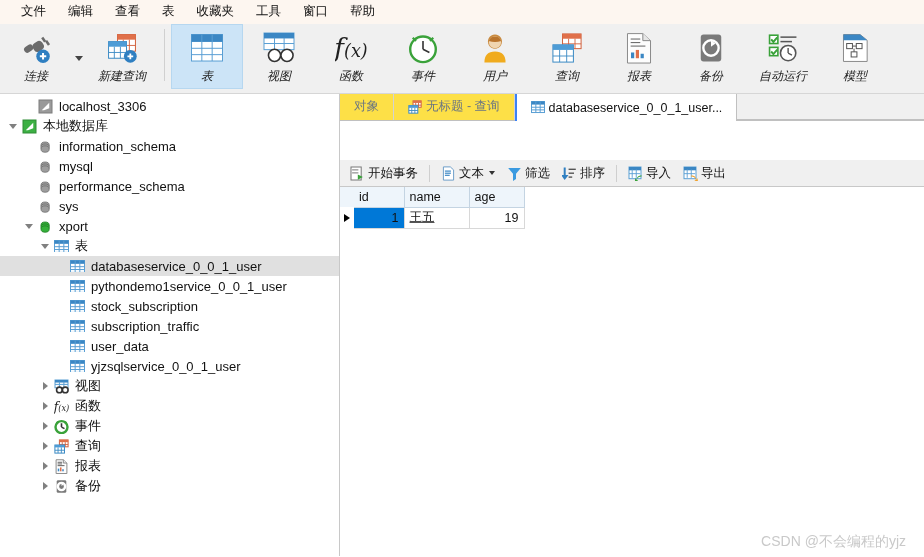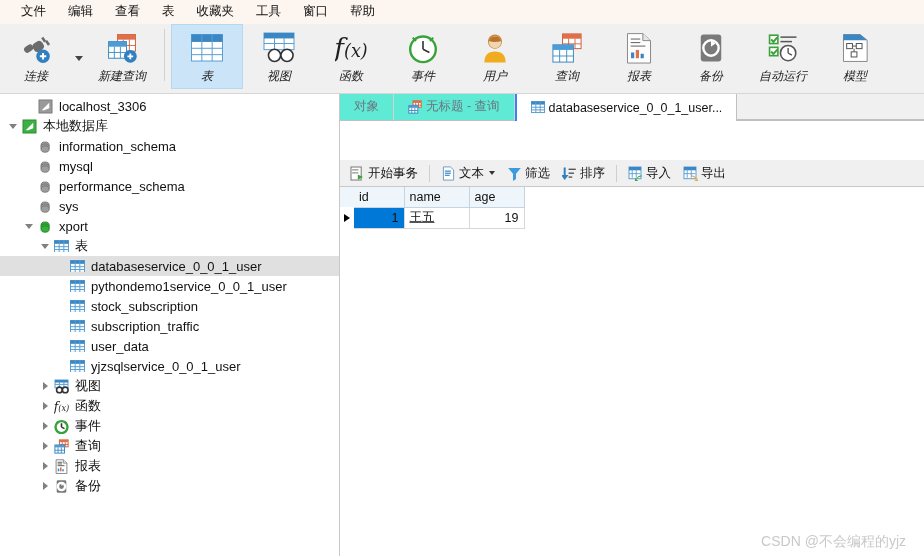--- a/index.html
+++ b/index.html
@@ -105,21 +105,21 @@
   
   .tabstrip {
     height: 27px; background: #f0f0f0;
     display: flex; align-items: flex-end;
     border-bottom: 1px solid #c0c0c0;
   }
   .tab {
     height: 27px; display:flex; align-items:center; gap:4px;
     padding: 0 14px; font-size: 12.5px; color:#7a8694;
     border-right: 1px solid #d3d3d3;
-    background: #5eead4; cursor: default; white-space: nowrap;
+    background: #fde047; cursor: default; white-space: nowrap;
   }
   .tab.plain { border-right: 1px solid #d3d3d3; color:#6b7682; }
   .tab.active {
     background: #ffffff; color: #111;
     border-left: 2px solid #3b82f6; border-right: 1px solid #c0c0c0;
     border-top: 1px solid #c0c0c0;
     margin-bottom: -1px; height: 28px;
   }
   .tab-filler { flex:1; height: 27px; background:#f0f0f0; border-bottom:1px solid #c0c0c0; }
 

